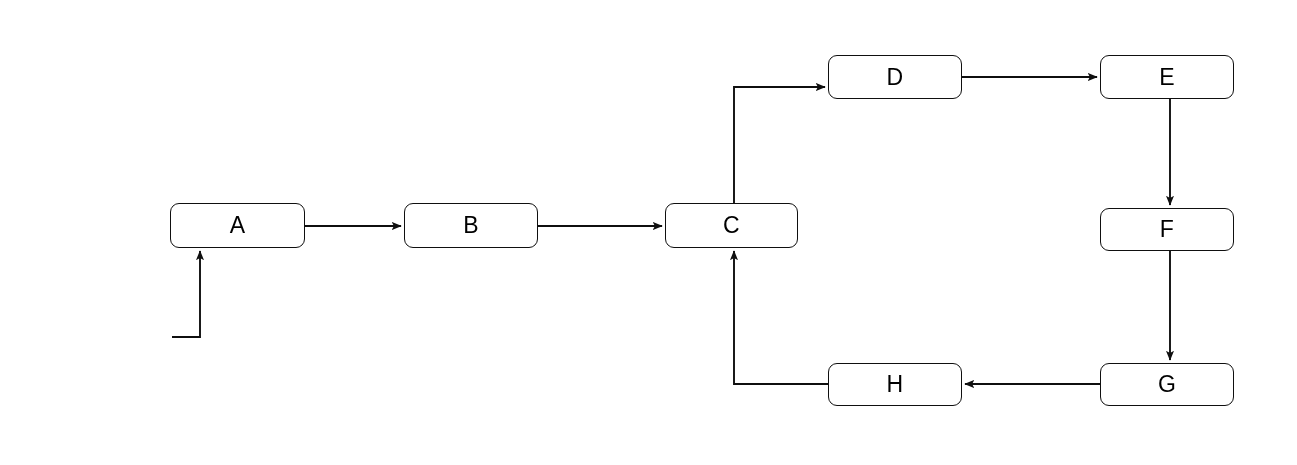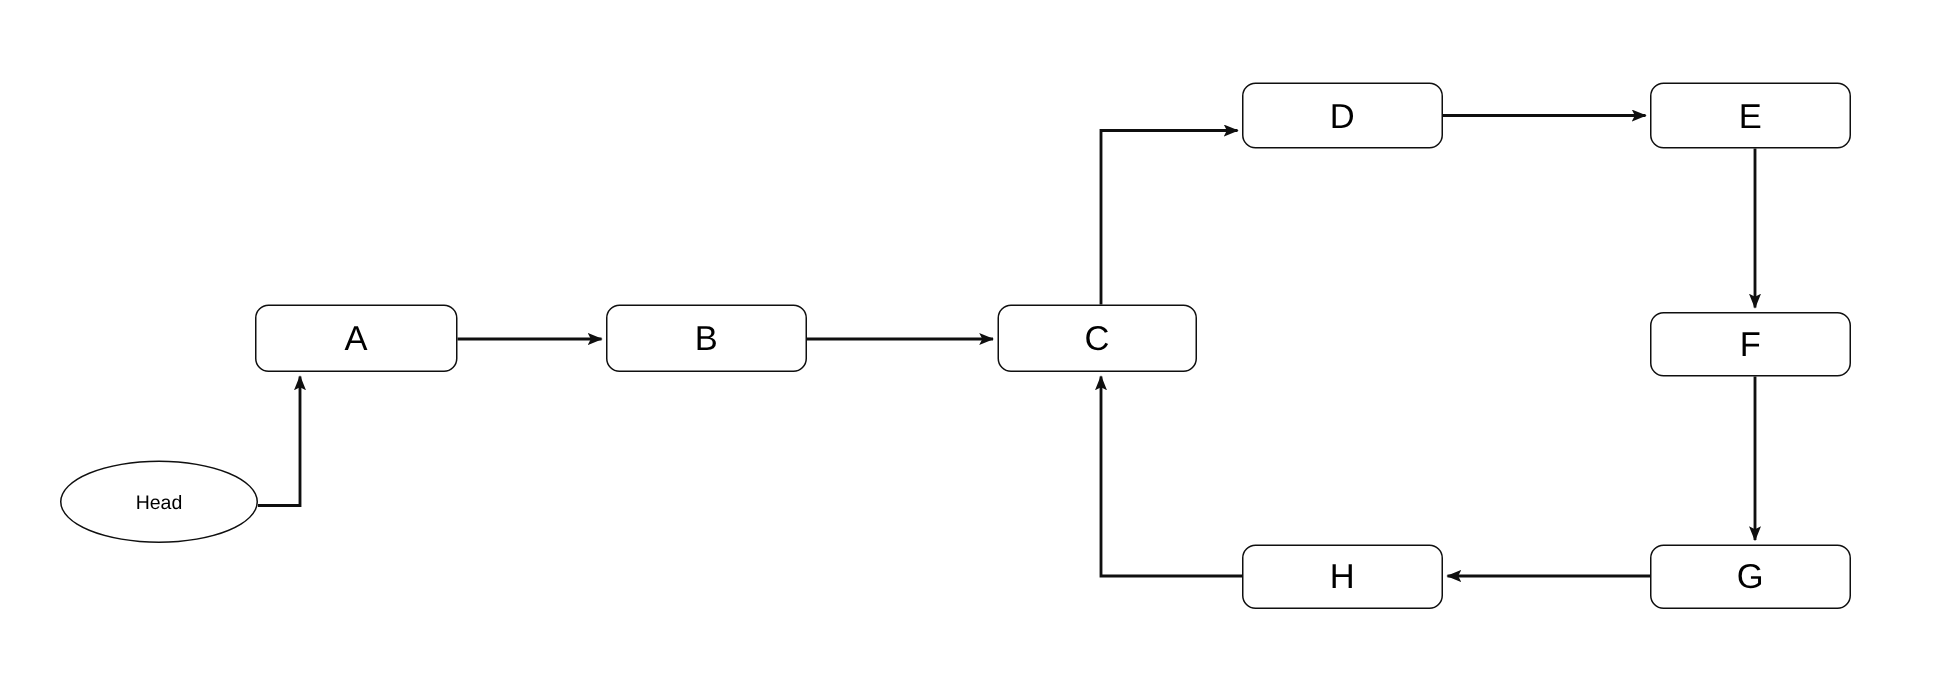--- a/index.html
+++ b/index.html
@@ -81,23 +81,20 @@
 
       <path d="M 1170 251 L 1170 360" marker-end="url(#arrowhead)"></path>
 
       <path d="M 1100 384 L 965 384" marker-end="url(#arrowhead)"></path>
 
       <path d="M 828 384 L 734 384 L 734 251" marker-end="url(#arrowhead)"></path>
 
     </g>
   </svg>
 
-  <div class="node node-terminator" style="left:40px; top:307px; width:132px; height:55px;">
-    <span class="node-label">Head</span>
-  </div>
 
   <div class="node node-process" style="left:170px; top:203px; width:135px; height:45px;">
     <span class="node-label">A</span>
   </div>
 
   <div class="node node-process" style="left:404px; top:203px; width:134px; height:45px;">
     <span class="node-label">B</span>
   </div>
 
   <div class="node node-process" style="left:665px; top:203px; width:133px; height:45px;">

